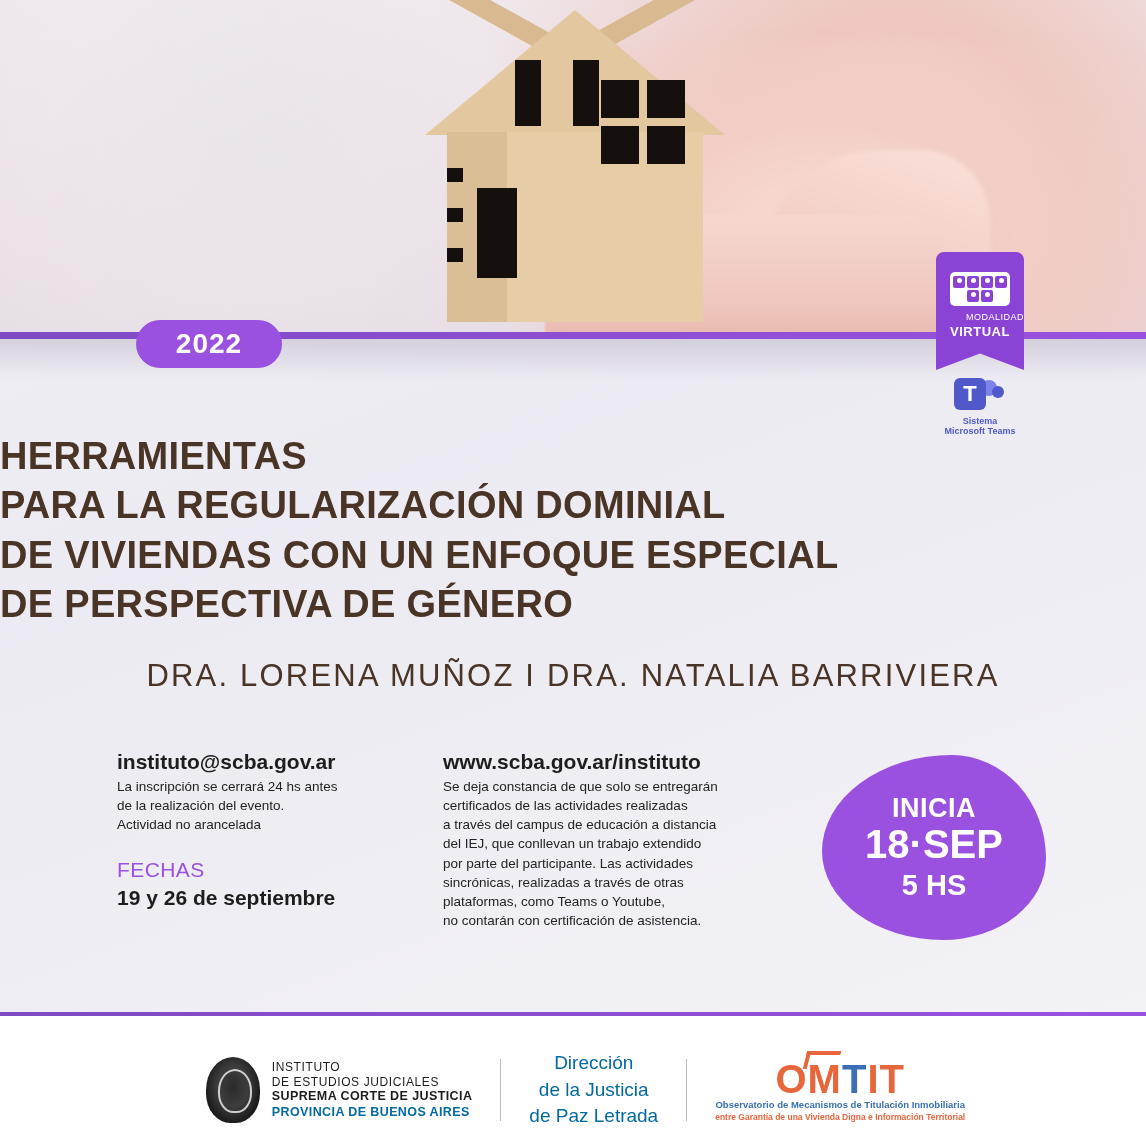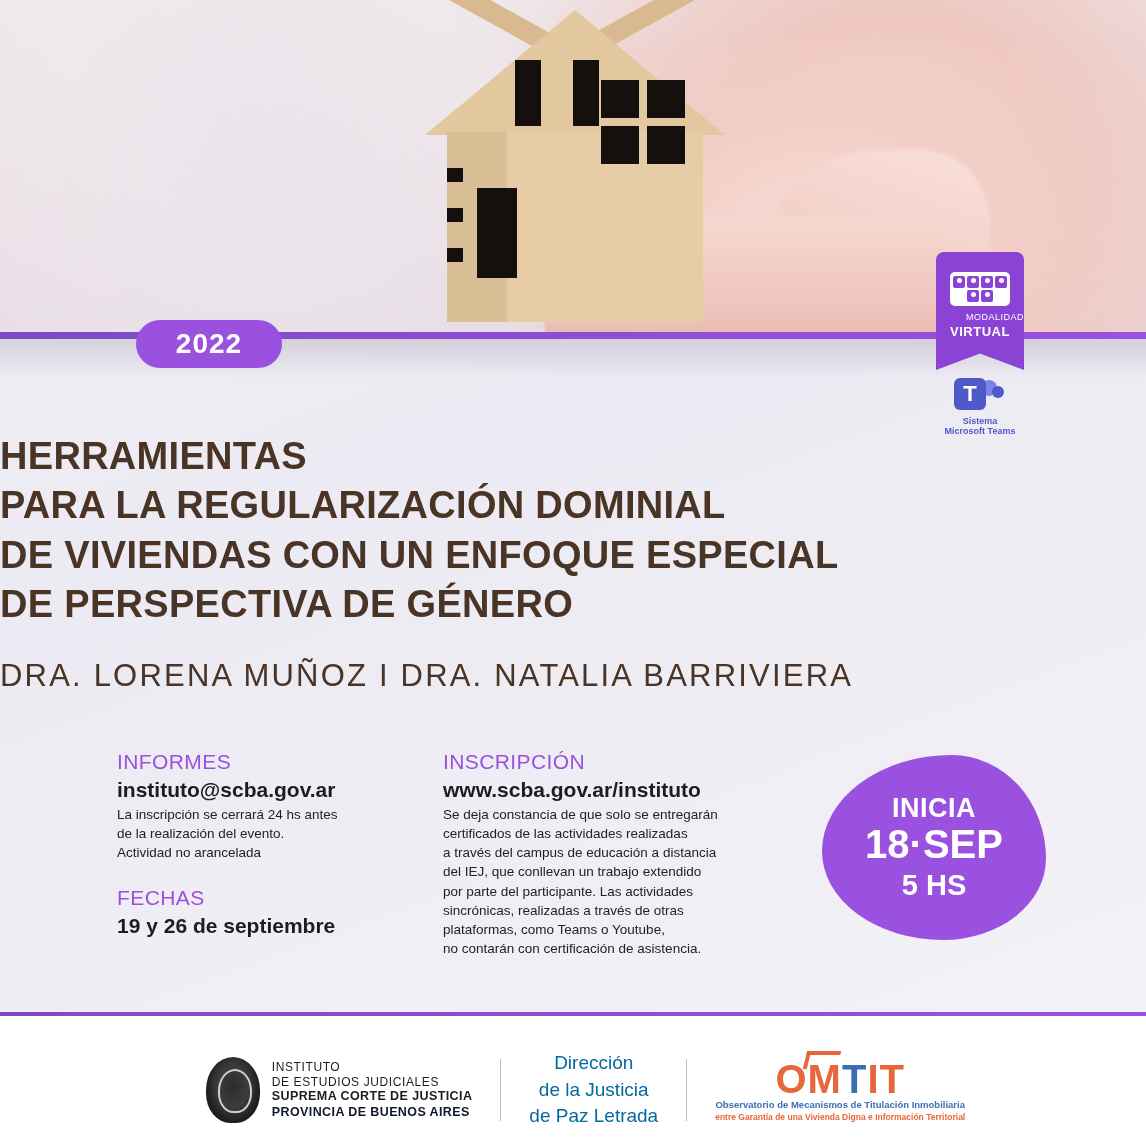--- a/index.html
+++ b/index.html
@@ -140,21 +140,21 @@
     color: #5059c9; font-size: 9px; font-weight: bold; line-height: 1.15;
   }
 
   
   .title {
     position: absolute; left: 0; top: 432px; width: 1146px; 
     color: #4a3426; font-weight: bold; font-size: 38px; line-height: 1.30;
     letter-spacing: .3px;
   }
   .speakers {
-    position: absolute; left: 0; top: 658px; width: 1146px; text-align: left;
+    position: absolute; left: 0; top: 658px; width: 1146px; text-align: center;
     color: #4a3426; font-size: 31px; letter-spacing: 2.2px;
   }
 
   
   .col-a { position: absolute; left: 117px; top: 750px; width: 300px; }
   .col-b { position: absolute; left: 443px; top: 750px; width: 300px; }
   .lbl {
     color: #9b51e0; font-size: 21px; letter-spacing: .4px; margin-bottom: 4px;
   }
   .bold-line { color: #1d1d1d; font-weight: bold; font-size: 21px; margin-bottom: 3px; }
@@ -199,21 +199,21 @@
     position: relative;
   }
   .crest::before{
     content:""; position:absolute; left:12px; top:12px; width:30px; height:40px;
     border:2px solid #cfcfcf; border-radius:50% 50% 45% 45%;
   }
   .inst-txt { line-height: 1.22; }
   .inst-1 { font-size: 12px; color: #1d1d1d; letter-spacing: .6px; }
   .inst-2 { font-size: 12px; color: #1d1d1d; letter-spacing: .6px; }
   .inst-3 { font-size: 12.5px; color: #1d1d1d; font-weight: bold; letter-spacing: .4px; }
-  .inst-4 { font-size: 12.5px; color: #0f172a; font-weight: bold; letter-spacing: .4px; }
+  .inst-4 { font-size: 12.5px; color: #0369a1; font-weight: bold; letter-spacing: .4px; }
   .vline { width: 1px; height: 62px; background: #bdbdbd; margin: 0 28px; }
   .djp { text-align: center; font-size: 19px; color: #0369a1; line-height: 1.42; }
   .omtit-wrap { text-align: center; }
   .omtit {
     font-size: 40px; font-weight: bold; letter-spacing: 1px;
     color: #e8663c; line-height: 1; position: relative; display: inline-block;
   }
   .omtit .blue { color: #3b6fb5; }
   .omtit .roof {
     position: absolute; left: 30px; top: -8px; width: 34px; height: 18px;
@@ -280,31 +280,29 @@
 
   <div class="title">
     <div>HERRAMIENTAS</div>
     <div>PARA LA REGULARIZACIÓN DOMINIAL</div>
     <div>DE VIVIENDAS CON UN ENFOQUE ESPECIAL</div>
     <div>DE PERSPECTIVA DE GÉNERO</div>
   </div>
   <div class="speakers">DRA. LORENA MUÑOZ  I  DRA. NATALIA BARRIVIERA</div>
 
   <div class="col-a">
-    <div class="lbl">INFORMES</div>
     <div class="bold-line">instituto@scba.gov.ar</div>
     <div class="small" style="white-space:pre-line">La inscripción se cerrará 24 hs antes
 de la realización del evento.
 Actividad no arancelada</div>
     <div class="lbl fechas-lbl">FECHAS</div>
     <div class="bold-line">19 y 26 de septiembre</div>
   </div>
 
   <div class="col-b">
-    <div class="lbl">INSCRIPCIÓN</div>
     <div class="bold-line">www.scba.gov.ar/instituto</div>
     <div class="small" style="white-space:pre-line">Se deja constancia de que solo se entregarán
 certificados de las actividades realizadas
 a través del campus de educación a distancia
 del IEJ, que conllevan un trabajo extendido
 por parte del participante. Las actividades
 sincrónicas, realizadas a través de otras
 plataformas, como Teams o Youtube,
 no contarán con certificación de asistencia.</div>
   </div>

